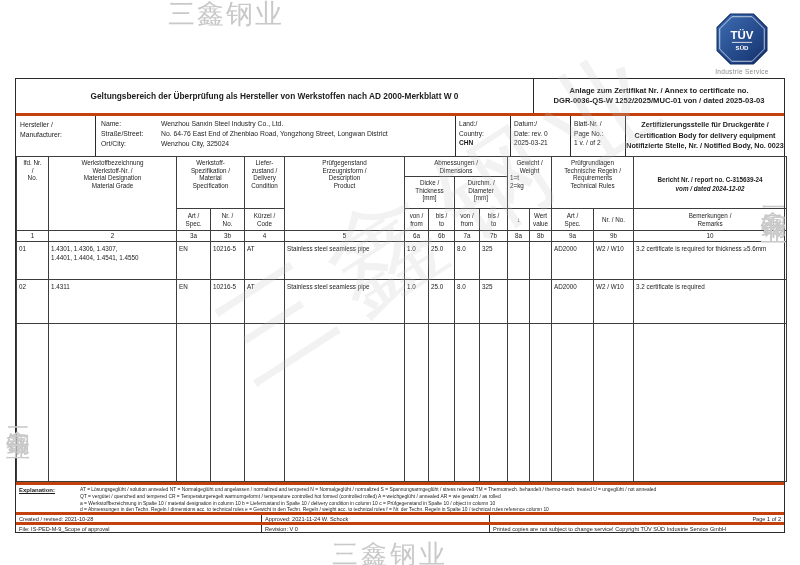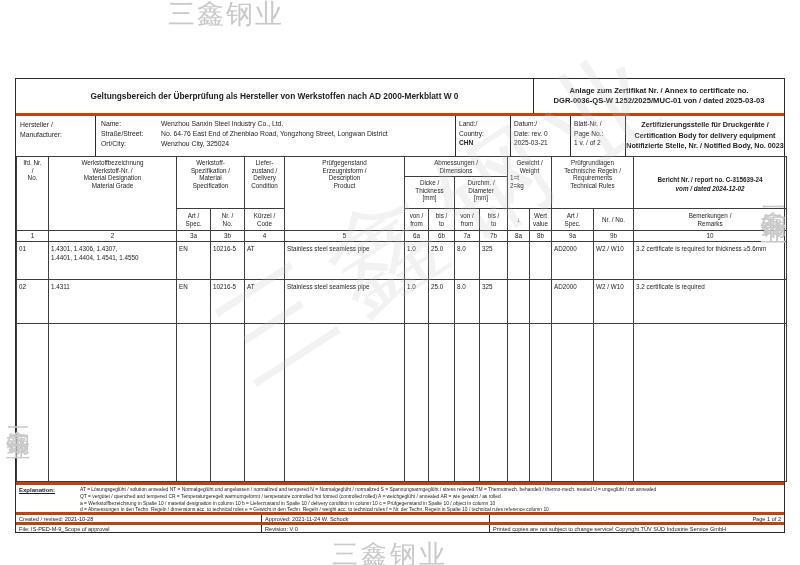--- a/index.html
+++ b/index.html
@@ -71,20 +71,36 @@
 <body>
 
 <div class="page">
 
   <span class="wm wm-top">三鑫钢业</span>
   <span class="wm wm-right">三鑫钢业</span>
   <span class="wm wm-left">三鑫钢业</span>
   <span class="wm wm-bottom">三鑫钢业</span>
   <span class="wm wm-diag">三鑫钢业</span>
 
+  <div class="logo">
+    <svg width="54" height="54" viewBox="0 0 80 80">
+      <defs>
+        <linearGradient id="g1" x1="0" y1="0" x2="1" y2="1">
+          <stop offset="0" stop-color="#3f6fb5"></stop>
+          <stop offset="1" stop-color="#122f6b"></stop>
+        </linearGradient>
+      </defs>
+      <polygon points="23,3 57,3 77,23 77,57 57,77 23,77 3,57 3,23" fill="url(#g1)" stroke="#0d2a66" stroke-width="1.5"></polygon>
+      <polygon points="25,7 55,7 73,25 73,55 55,73 25,73 7,55 7,25" fill="none" stroke="#ffffff" stroke-width="1.2" opacity="0.85"></polygon>
+      <text x="40" y="40" text-anchor="middle" font-family="Liberation Sans, sans-serif" font-size="17" font-weight="bold" fill="#ffffff">TÜV</text>
+      <line x1="25" y1="45" x2="55" y2="45" stroke="#ffffff" stroke-width="1.2"></line>
+      <text x="40" y="56" text-anchor="middle" font-family="Liberation Sans, sans-serif" font-size="9" font-weight="bold" fill="#ffffff">SÜD</text>
+    </svg>
+    <div class="logo-caption">Industrie Service</div>
+  </div>
 
   <div class="doc">
 
     <div class="row title-row">
       <div class="title-cell br">
         <div>Geltungsbereich der Überprüfung als Hersteller von Werkstoffen nach AD 2000-Merkblatt W 0</div>
       </div>
       <div class="annex-cell">
         <div>Anlage zum Zertifikat Nr. / Annex to certificate no.</div>
         <div>DGR-0036-QS-W 1252/2025/MUC-01 von / dated 2025-03-03</div>

